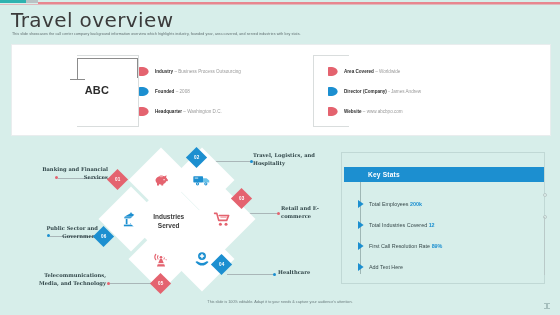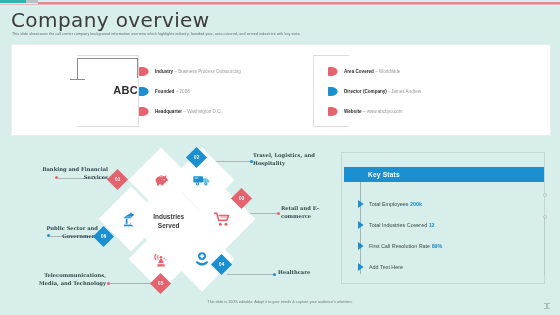--- a/index.html
+++ b/index.html
@@ -54,21 +54,21 @@
     position:absolute; left:21px; top:0; width:61px; height:20px;
     border:1px solid #8c8c8c; border-bottom:none;
   }
   #logo-stem{
     position:absolute; left:21px; top:10px; width:1px; height:12px; background:#8c8c8c;
   }
   #logo-foot{
     position:absolute; left:14px; top:21px; width:15px; height:1px; background:#8c8c8c;
   }
   #logo-text{
-    position:absolute; left:0; top:26px; width:82px; text-align:right;
+    position:absolute; left:0; top:26px; width:82px; text-align:center;
     font-size:11px; font-weight:700; color:#2c2c2c; line-height:13px;
     letter-spacing:.3px;
   }
 
   
   #left-bracket{
     position:absolute; left:126px; top:10px; width:1px; height:72px; background:#d9dddd;
   }
   #left-bracket-top{
     position:absolute; left:65px; top:10px; width:62px; height:1px; background:#d9dddd;
@@ -230,21 +230,21 @@
 </style>
 </head>
 <body>
 
 <div id="top-accent-teal"></div>
 <div id="top-accent-grey"></div>
 <div id="top-accent-pink"></div>
 <div id="top-accent-pink2"></div>
 
 <div id="header-band"></div>
-<div id="page-title">Company overview</div>
+<div id="page-title">Travel overview</div>
 <div id="page-subtitle">This slide showcases the call center company background information overview which highlights industry, founded year, area covered, and served industries with key stats.</div>
 
 <div id="info-card">
 
   <div id="logo-block">
     <div id="logo-frame"></div>
     <div id="logo-stem"></div>
     <div id="logo-foot"></div>
     <div id="logo-text">
       <div>ABC</div>

